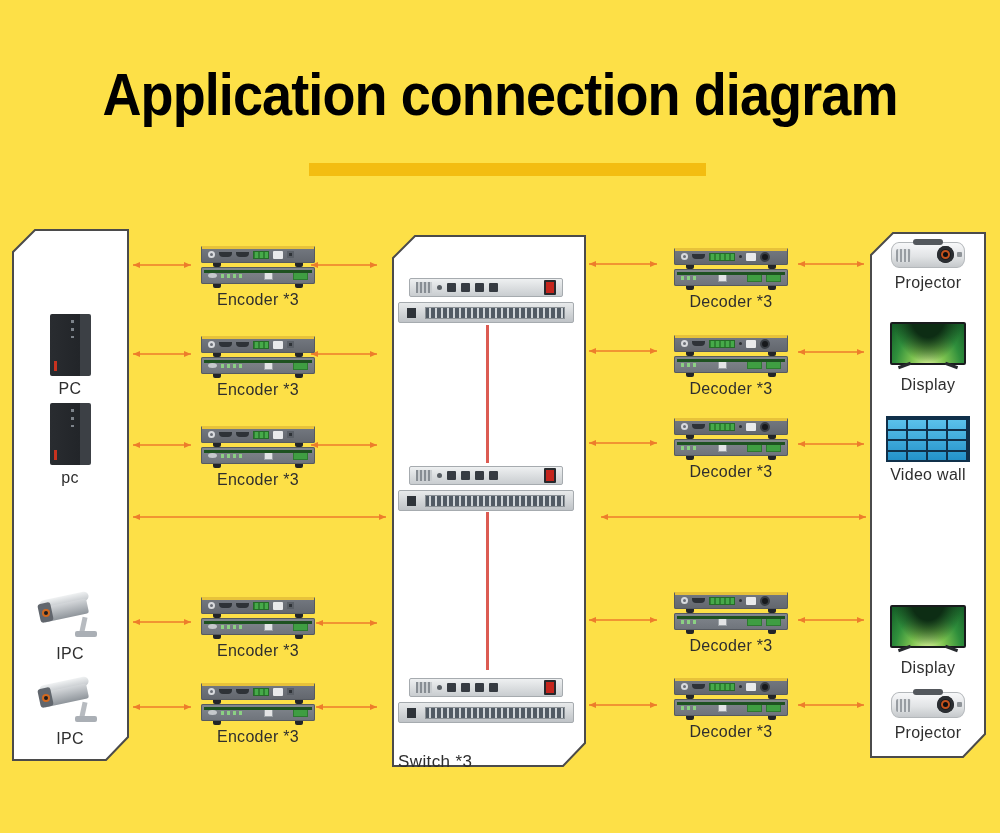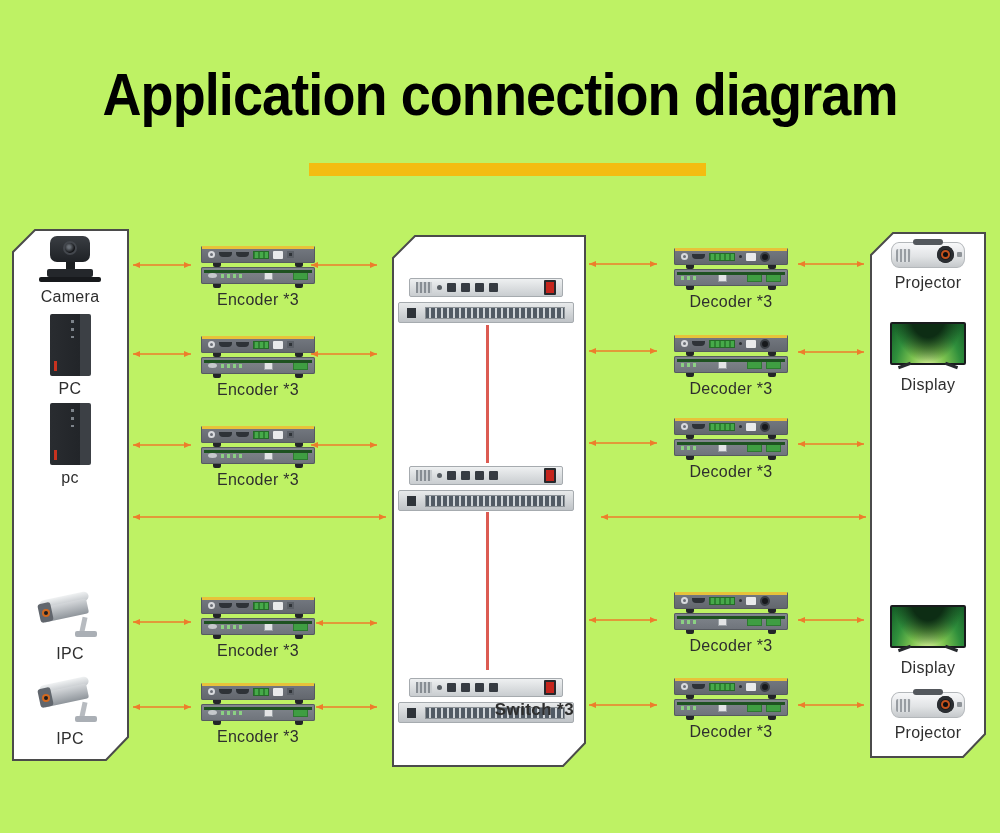--- a/index.html
+++ b/index.html
@@ -1,16 +1,16 @@
 <!DOCTYPE html>
 <html><head>
 <meta charset="utf-8">
 <style>
   html,body{margin:0;padding:0;background:#fff;}
-  .stage{position:relative;width:1000px;height:833px;background:#bef264;overflow:hidden;
+  .stage{position:relative;width:1000px;height:833px;background:#fde047;overflow:hidden;
          font-family:"Liberation Sans",sans-serif;}
 
   .title{position:absolute;left:50%;top:60px;margin:0;transform:translateX(-50%) scaleX(.9);
          transform-origin:center;font-size:60px;font-weight:bold;color:#000;white-space:nowrap;
          letter-spacing:-1px;}
   .accent-bar{position:absolute;left:309px;top:163px;width:397px;height:13px;background:#F3BD11;}
 
   .layer{position:absolute;left:0;top:0;width:1000px;height:833px;}
 
   .node{position:absolute;display:flex;flex-direction:column;align-items:center;}
@@ -127,22 +127,22 @@
 
   .vwall{width:84px;height:46px;box-sizing:border-box;border:2px solid #10304a;
          background:linear-gradient(180deg,#5ec4ec,#2391c9);position:relative;}
   .vwall::before{content:"";position:absolute;inset:0;
       background:repeating-linear-gradient(90deg,transparent 0 18px,#10304a 18px 20px),
                  repeating-linear-gradient(0deg,transparent 0 8.5px,#10304a 8.5px 10.5px);}
 
   .pad{width:58px;height:44px;box-sizing:border-box;background:#fff;border:3px solid #101010;
        border-right-width:6px;border-bottom-width:6px;border-radius:4px;}
 
-  .switch-label{position:absolute;left:398px;top:700px;width:176px;text-align:right;
-                font-size:17px;color:#2e2e2e;letter-spacing:.4px;font-weight:bold;}
+  .switch-label{position:absolute;left:398px;top:752px;width:176px;text-align:left;
+                font-size:17px;color:#2e2e2e;letter-spacing:.4px;}
 </style>
 </head>
 <body>
 
 <div class="stage">
 
   <h1 class="title">Application connection diagram</h1>
   <div class="accent-bar"></div>
 
   <svg class="layer" viewBox="0 0 1000 833" xmlns="http://www.w3.org/2000/svg">
@@ -187,30 +187,20 @@
       <line x1="589" y1="620" x2="657" y2="620"></line>
       <line x1="798" y1="620" x2="864" y2="620"></line>
 
       <line x1="133" y1="707" x2="191" y2="707"></line>
       <line x1="316" y1="707" x2="377" y2="707"></line>
       <line x1="589" y1="705" x2="657" y2="705"></line>
       <line x1="798" y1="705" x2="864" y2="705"></line>
     </g>
   </svg>
 
-  <div class="node" style="left:10px;top:236px;width:120px">
-    <div class="icon cam">
-      <i class="cam-head"></i>
-        <i class="cam-lens"></i>
-        <i class="cam-neck"></i>
-        <i class="cam-base"></i>
-        <i class="cam-base2"></i>
-    </div>
-    <div class="nlabel">Camera</div>
-  </div>
 
   <div class="node" style="left:10px;top:314px;width:120px">
     <div class="icon tower">
       <i class="tw-front"></i>
         <i class="tw-side"></i>
         <i class="tw-dots"></i>
         <i class="tw-red"></i>
     </div>
     <div class="nlabel">PC</div>
   </div>
@@ -536,20 +526,24 @@
 
   <div class="node" style="left:868px;top:322px;width:120px">
     <div class="icon tv">
       <i class="tv-screen"></i>
         <i class="tv-leg-l" style="position:absolute"></i>
         <i class="tv-leg-r" style="position:absolute"></i>
     </div>
     <div class="nlabel">Display</div>
   </div>
 
+  <div class="node" style="left:868px;top:416px;width:120px">
+    <div class="icon vwall"></div>
+    <div class="nlabel">Video wall</div>
+  </div>
 
 
   <div class="node" style="left:868px;top:605px;width:120px">
     <div class="icon tv">
       <i class="tv-screen"></i>
         <i class="tv-leg-l" style="position:absolute"></i>
         <i class="tv-leg-r" style="position:absolute"></i>
     </div>
     <div class="nlabel">Display</div>
   </div>

